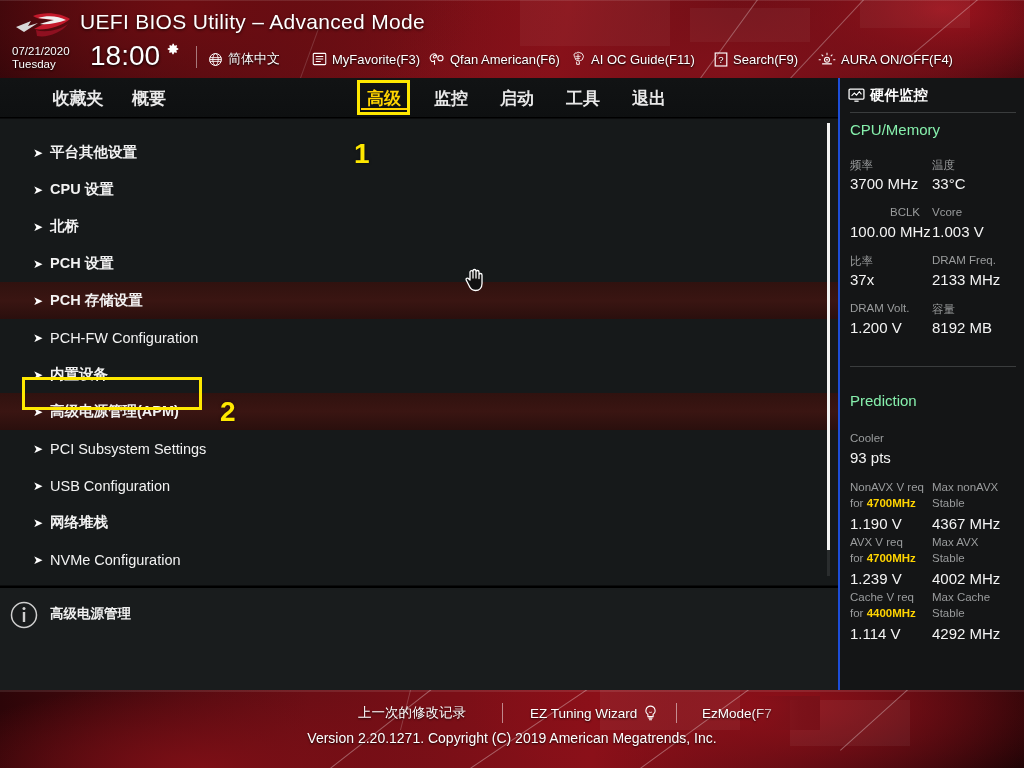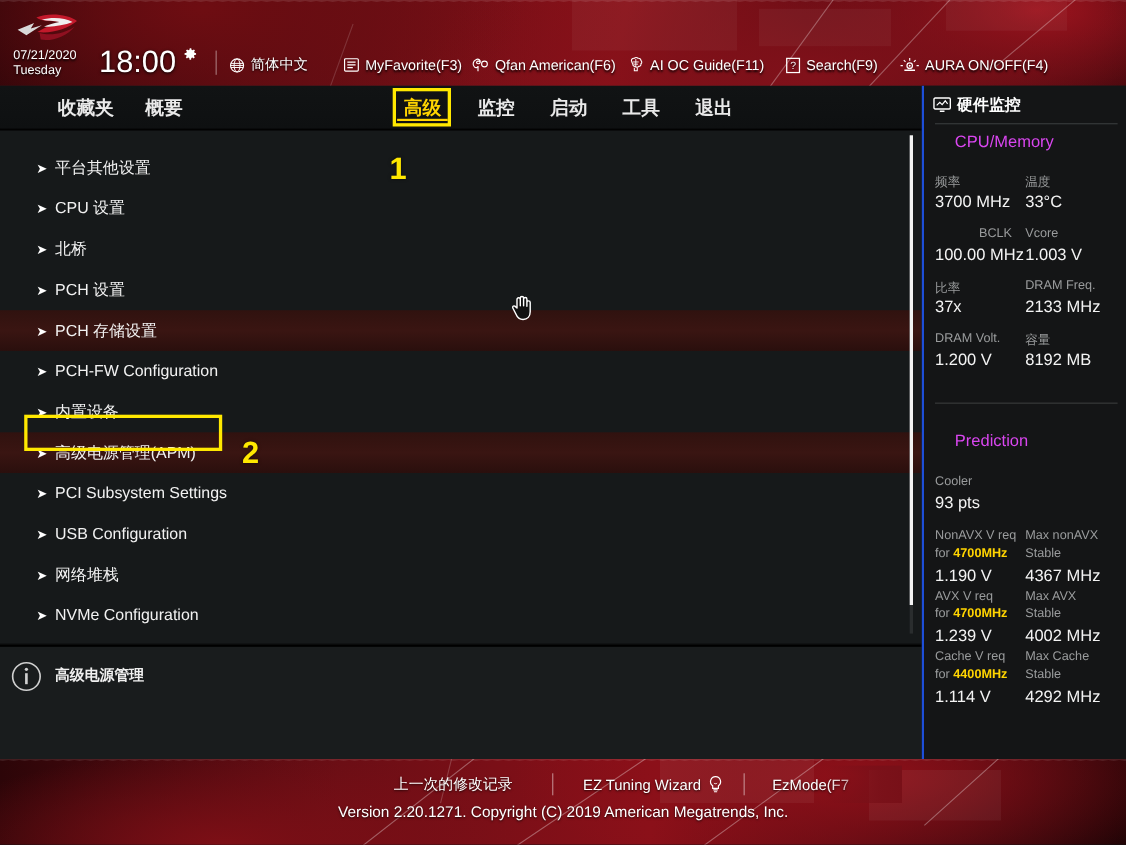--- a/index.html
+++ b/index.html
@@ -58,41 +58,41 @@
     position:absolute; left:0; top:119px; width:838px; height:466px;
     background:#16191a; overflow:hidden;
   }
   .row {
     position:absolute; left:0; width:838px; height:37px;
     display:flex; align-items:center; color:#f2f2f2; font-size:14.5px;
   }
   .row.hl { background:linear-gradient(180deg,#30120f 0%,#3a1512 50%,#2a0f0d 100%); }
   .row .arw { position:absolute; left:33px; font-size:12px; color:#ffffff; }
   .row .lbl { position:absolute; left:50px; white-space:nowrap; }
-  .row.cjk .lbl { font-weight:normal; }
+  .row.cjk .lbl { font-weight:bold; }
 
   .scrollbar { position:absolute; left:827px; top:123px; width:3px; height:453px; background:#2a2d2e; }
   .scrollthumb { position:absolute; left:0; top:0; width:3px; height:427px; background:#f2f2f2; }
 
   
   .infopane {
     position:absolute; left:0; top:586px; width:838px; height:104px;
     background:#191c1d; border-top:2px solid #000;
   }
   .info-ic { position:absolute; left:10px; top:13px; width:28px; height:28px; }
   .info-tx { position:absolute; left:50px; top:17px; font-size:13.5px; font-weight:bold; color:#f0f0f0; }
 
   
   .hwpane {
     position:absolute; left:838px; top:78px; width:192px; height:612px;
     background:#141516; border-left:2px solid #1d4ed8;
   }
   .hw-title { position:absolute; left:8px; top:8px; display:flex; align-items:center; gap:5px; color:#fff; font-size:14.5px; font-weight:bold; }
   .hw-rule { position:absolute; left:10px; width:166px; height:1px; background:#3a3c3d; }
-  .sec-title { position:absolute; left:10px; color:#d946ef; font-size:15px;margin-left:18px; }
+  .sec-title { position:absolute; left:10px; color:#86efac; font-size:15px; }
   .cell-k { position:absolute; color:#9a9c9d; font-size:11.5px; white-space:nowrap; }
   .cell-v { position:absolute; color:#f4f4f4; font-size:15px; white-space:nowrap; }
   .hl-y { color:#ffd400; font-weight:bold; }
 
   
   .footer {
     position:absolute; left:0; top:690px; width:1024px; height:78px;
     background:
       linear-gradient(110deg, rgba(255,255,255,0.09) 0 1px, transparent 1px 100%) 420px 0/1px 100%,
       radial-gradient(ellipse 380px 120px at 20% 100%, #7d0f16 0%, rgba(125,15,22,0) 72%),
@@ -127,20 +127,21 @@
     <div class="hdr-streak" style="left:905px;top:60px;width:130px;height:1px;transform:rotate(-40deg);"></div>
     <div class="hdr-streak" style="left:300px;top:78px;width:60px;height:1px;transform:rotate(-70deg);opacity:.5;"></div>
 
     <svg class="rog-logo" viewBox="0 0 58 30">
       <path d="M2 17 L17 11 L14 16 L24 13 L10 22 Z" fill="#d8d8d8"></path>
       <path d="M19 6 C30 1 48 3 56 9 C48 16 32 21 20 19 C27 15 34 12 41 10 C33 9 25 10 19 6 Z" fill="#c3192b"></path>
       <path d="M22 20 C32 23 46 20 54 14 C47 23 33 28 23 26 Z" fill="#8e1020"></path>
       <path d="M24 8 C33 5 45 6 52 10 C44 13 33 15 26 14 C31 12 36 11 40 10 C35 9 29 9 24 8 Z" fill="#efefef"></path>
     </svg>
 
+    <div class="title">UEFI BIOS Utility – Advanced Mode</div>
 
     <div class="datebox">
       <div>07/21/2020</div>
       <div>Tuesday</div>
     </div>
     <div class="clock">18:00</div>
     <svg class="gear-ic" viewBox="0 0 24 24">
       <path fill="#fff" d="M12 8a4 4 0 100 8 4 4 0 000-8zm0 6.2A2.2 2.2 0 1114.2 12 2.2 2.2 0 0112 14.2z"></path>
       <path fill="#fff" d="M21 13.2v-2.4l-2.4-.4a6.8 6.8 0 00-.7-1.7l1.4-2-1.7-1.7-2 1.4a6.8 6.8 0 00-1.7-.7L13.5 3h-2.4l-.4 2.7a6.8 6.8 0 00-1.7.7l-2-1.4L5.3 6.7l1.4 2a6.8 6.8 0 00-.7 1.7L3 10.8v2.4l2.7.4a6.8 6.8 0 00.7 1.7l-1.4 2 1.7 1.7 2-1.4a6.8 6.8 0 001.7.7l.4 2.7h2.4l.4-2.7a6.8 6.8 0 001.7-.7l2 1.4 1.7-1.7-1.4-2a6.8 6.8 0 00.7-1.7z"></path>
     </svg>

